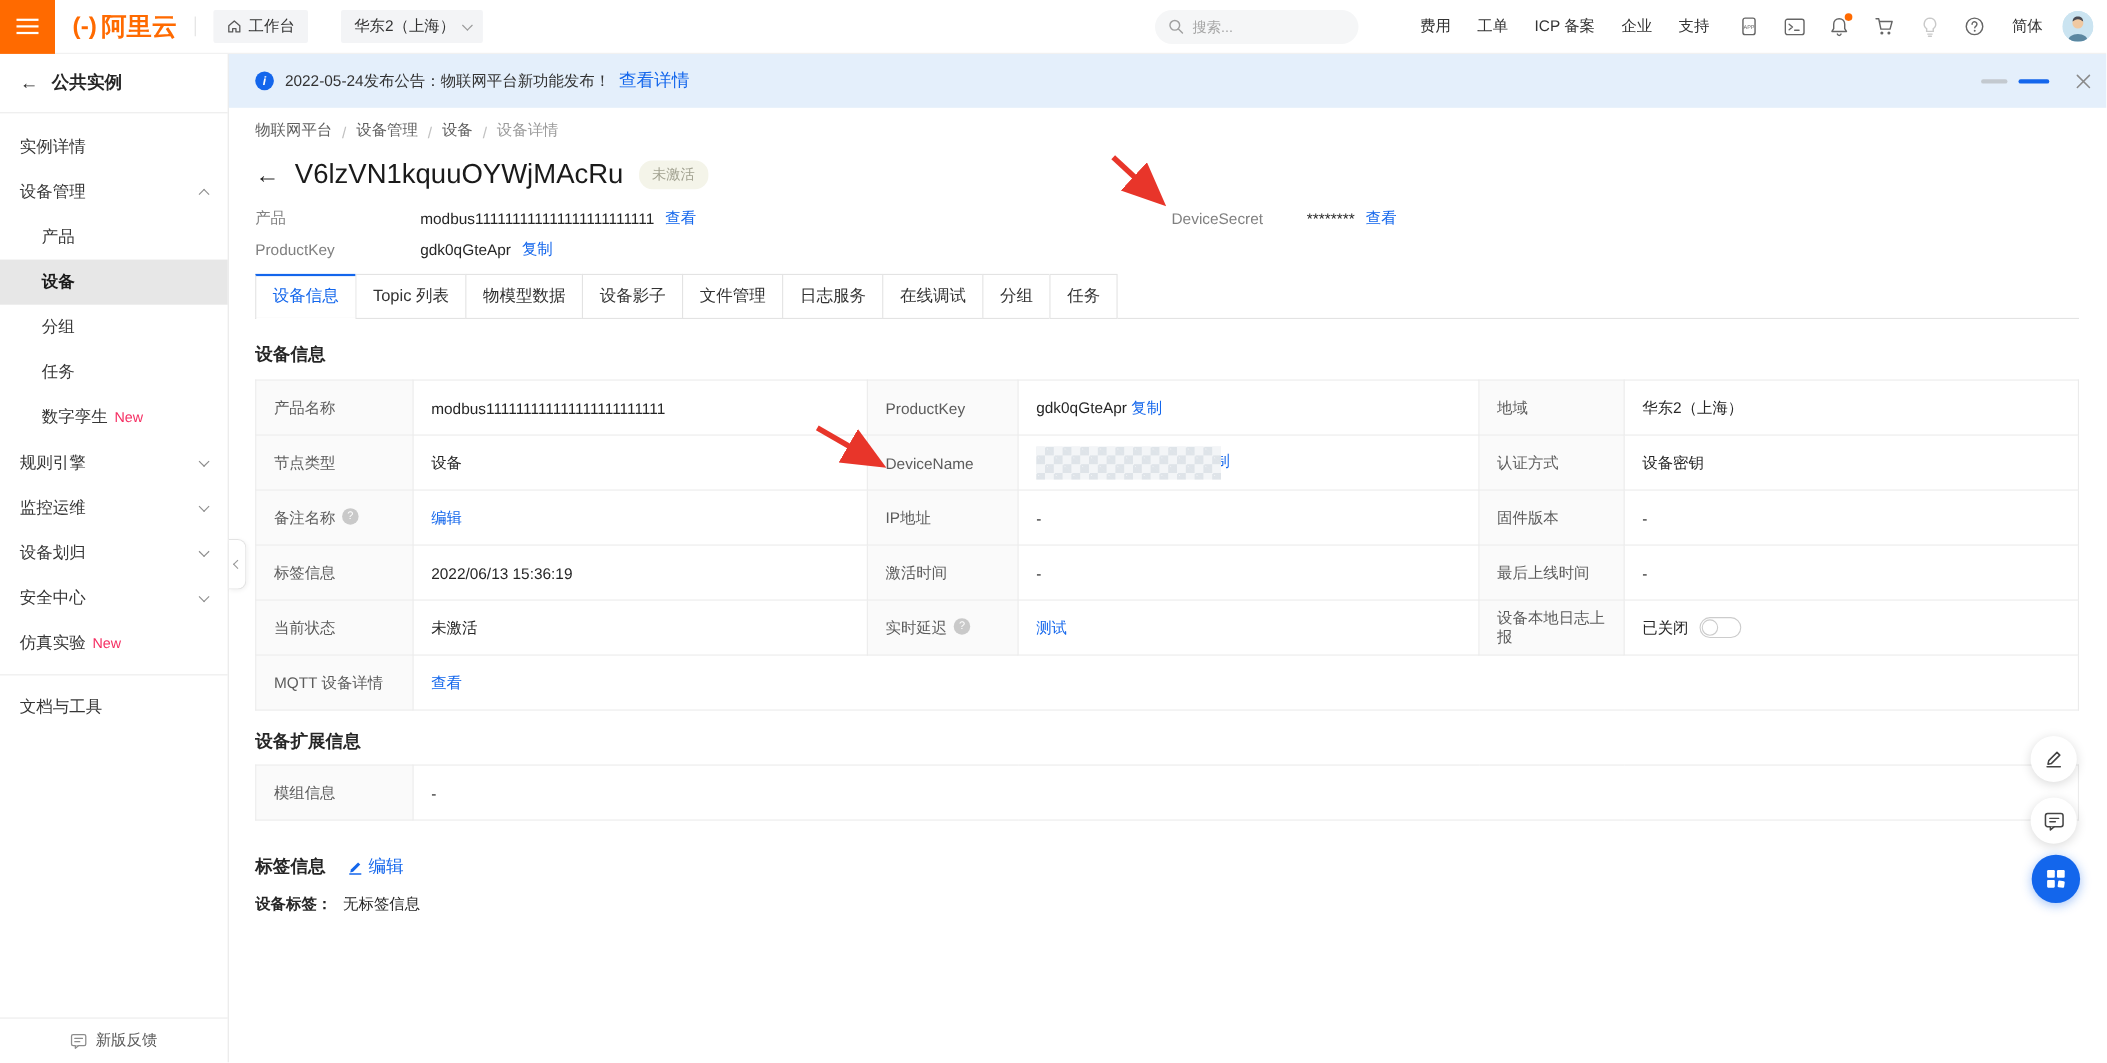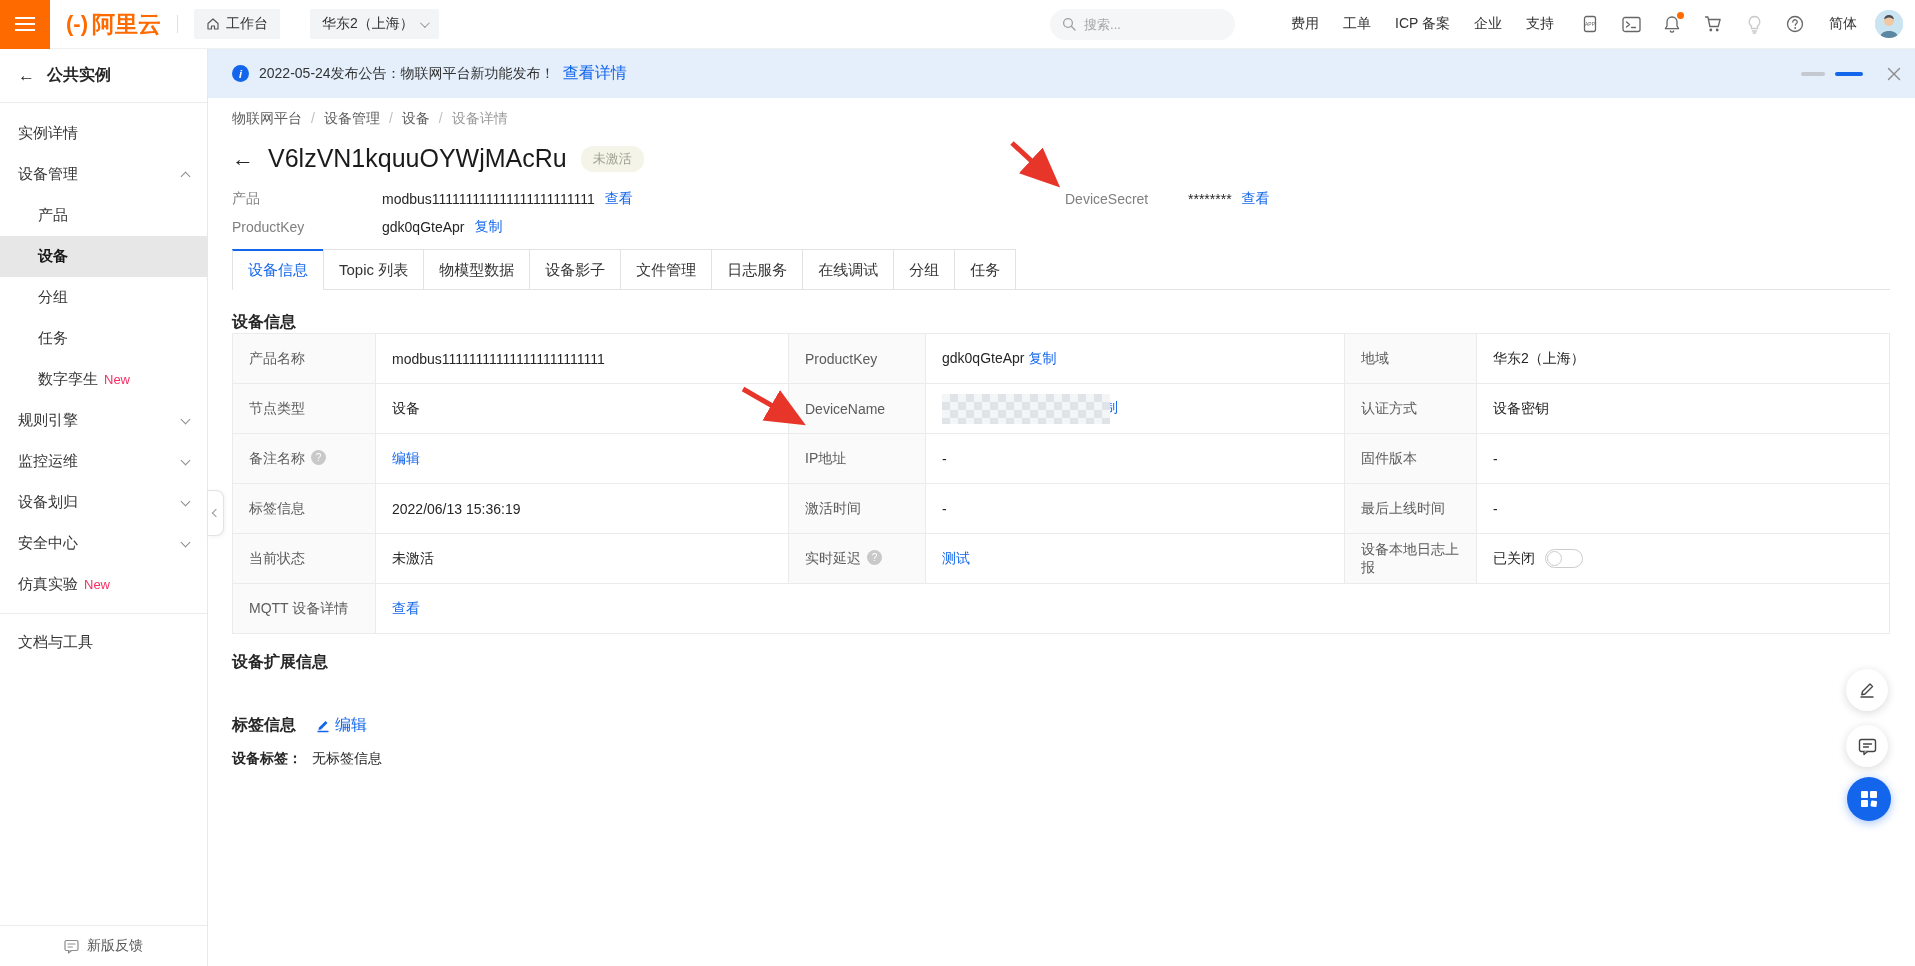--- a/index.html
+++ b/index.html
@@ -50,21 +50,21 @@
   .s-item.sel { background:#e7e7e7; font-weight:bold; color:#1a1a1a; }
   .s-item .chv { position:absolute; right:18px; width:7px; height:7px; border-right:1.4px solid #8c8c8c; border-bottom:1.4px solid #8c8c8c; }
   .chv.down { transform:rotate(45deg); top:16px; }
   .chv.up { transform:rotate(-135deg); top:19px; }
   .new-badge { color:#f52f63; font-size:13px; margin-left:6px; }
   .side-div { height:1px; background:#ececec; margin:8px 0; }
   .side-foot { height:41px; border-top:1px solid #ececec; display:flex; align-items:center; justify-content:center; gap:8px; font-size:14px; color:#595959; cursor:pointer; }
 
   
   .main { position:absolute; top:98px; left:208px; right:0; bottom:0; background:#fff; padding:0 25px 0 24px; overflow:hidden; }
-  .crumbs { padding-top:12px; font-size:14px; color:#5f5f5f; display:flex; align-items:flex-start; }
+  .crumbs { padding-top:12px; font-size:14px; color:#5f5f5f; display:flex; align-items:flex-end; }
   .crumbs .sep { margin:0 9px; color:#c0c0c0; }
   .crumbs .last { color:#9b9b9b; }
   .crumbs span.c { cursor:pointer; }
 
   .title-row { margin-top:16px; display:flex; align-items:center; }
   .title-back { font-size:22px; color:#262626; cursor:pointer; margin-right:14px; }
   .page-title { font-size:25px; font-weight:normal; color:#1a1a1a; }
   .status-pill { margin-left:14px; background:#f4f4e9; color:#a2a291; font-size:13px; padding:4px 12px; border-radius:12px; }
 
   .meta { margin-top:12px; position:relative; font-size:14px; }
@@ -77,21 +77,21 @@
 
   
   .tabbar { margin-top:8px; display:flex; align-items:flex-end; }
   .tab { height:41px; line-height:39px; padding:0 15px; border:1px solid #e3e3e3; border-right:none; font-size:15px; color:#333; cursor:pointer; background:#fff; white-space:nowrap; }
   .tab.active { border-top:2px solid #1366ec; color:#1366ec; position:relative; line-height:37px; }
   .tab.active::after { content:""; position:absolute; left:0; right:0; bottom:-1px; height:1px; background:#fff; }
   .tab.lastt { border-right:1px solid #e3e3e3; }
   .tab-fill { flex:1; height:41px; border-bottom:1px solid #e3e3e3; }
 
   .sec-title { margin-top:22px; font-size:16px; font-weight:bold; color:#262626; display:flex; align-items:center; }
-  table.info { width:100%; border-collapse:collapse; font-size:14px; table-layout:fixed; }
+  table.info { margin-top:12px; width:100%; border-collapse:collapse; font-size:14px; table-layout:fixed; }
   table.info td { border:1px solid #ebebeb; height:50px; padding:0 16px; vertical-align:middle; }
   td.lbl { background:#fafafa; color:#5c5c5c; }
   td.val { color:#262626; background:#fff; }
   .qmark { display:inline-block; width:15px; height:15px; border-radius:50%; background:#c9c9c9; margin-left:6px; vertical-align:-2px; position:relative; cursor:pointer; }
   .qmark::after { content:"?"; position:absolute; left:0; top:0; width:15px; height:15px; line-height:15px; text-align:center; color:#fff; font-size:10px; }
   .toggle { display:inline-block; width:38px; height:19px; border:1px solid #ccc; border-radius:10px; background:#fff; position:relative; margin-left:10px; vertical-align:-5px; cursor:pointer; }
   .toggle .knob { position:absolute; left:1px; top:1px; width:15px; height:15px; border-radius:50%; background:#fff; border:1px solid #ccc; }
   .mosaic { display:inline-block; width:168px; height:30px; vertical-align:middle; position:relative; z-index:2;
     background-color:#f3f5f7;
     background-image:
@@ -397,20 +397,24 @@
     <table class="info" style="margin-top:10px">
       <colgroup>
           <col style="width:143px">
           <col style="width:413px">
           <col style="width:137px">
           <col style="width:419px">
           <col style="width:132px">
           <col>
         </colgroup>
       <tbody>
+      <tr>
+        <td class="lbl">模组信息</td>
+        <td class="val" colspan="5">-</td>
+      </tr>
     </tbody>
       </table>
 
     <div class="tag-head">
       <span class="sec-title" style="margin-top:0">标签信息</span>
       <span class="edit-group">
         <svg width="14" height="14" viewBox="0 0 14 14" fill="none">
             <path d="M2 12.5h10" stroke="#1366ec" stroke-width="1.3" stroke-linecap="round"></path>
             <path d="M3 8.5L9.5 2l2 2L5 10.5l-2.6.6.6-2.6z" fill="#1366ec"></path>
           </svg>

